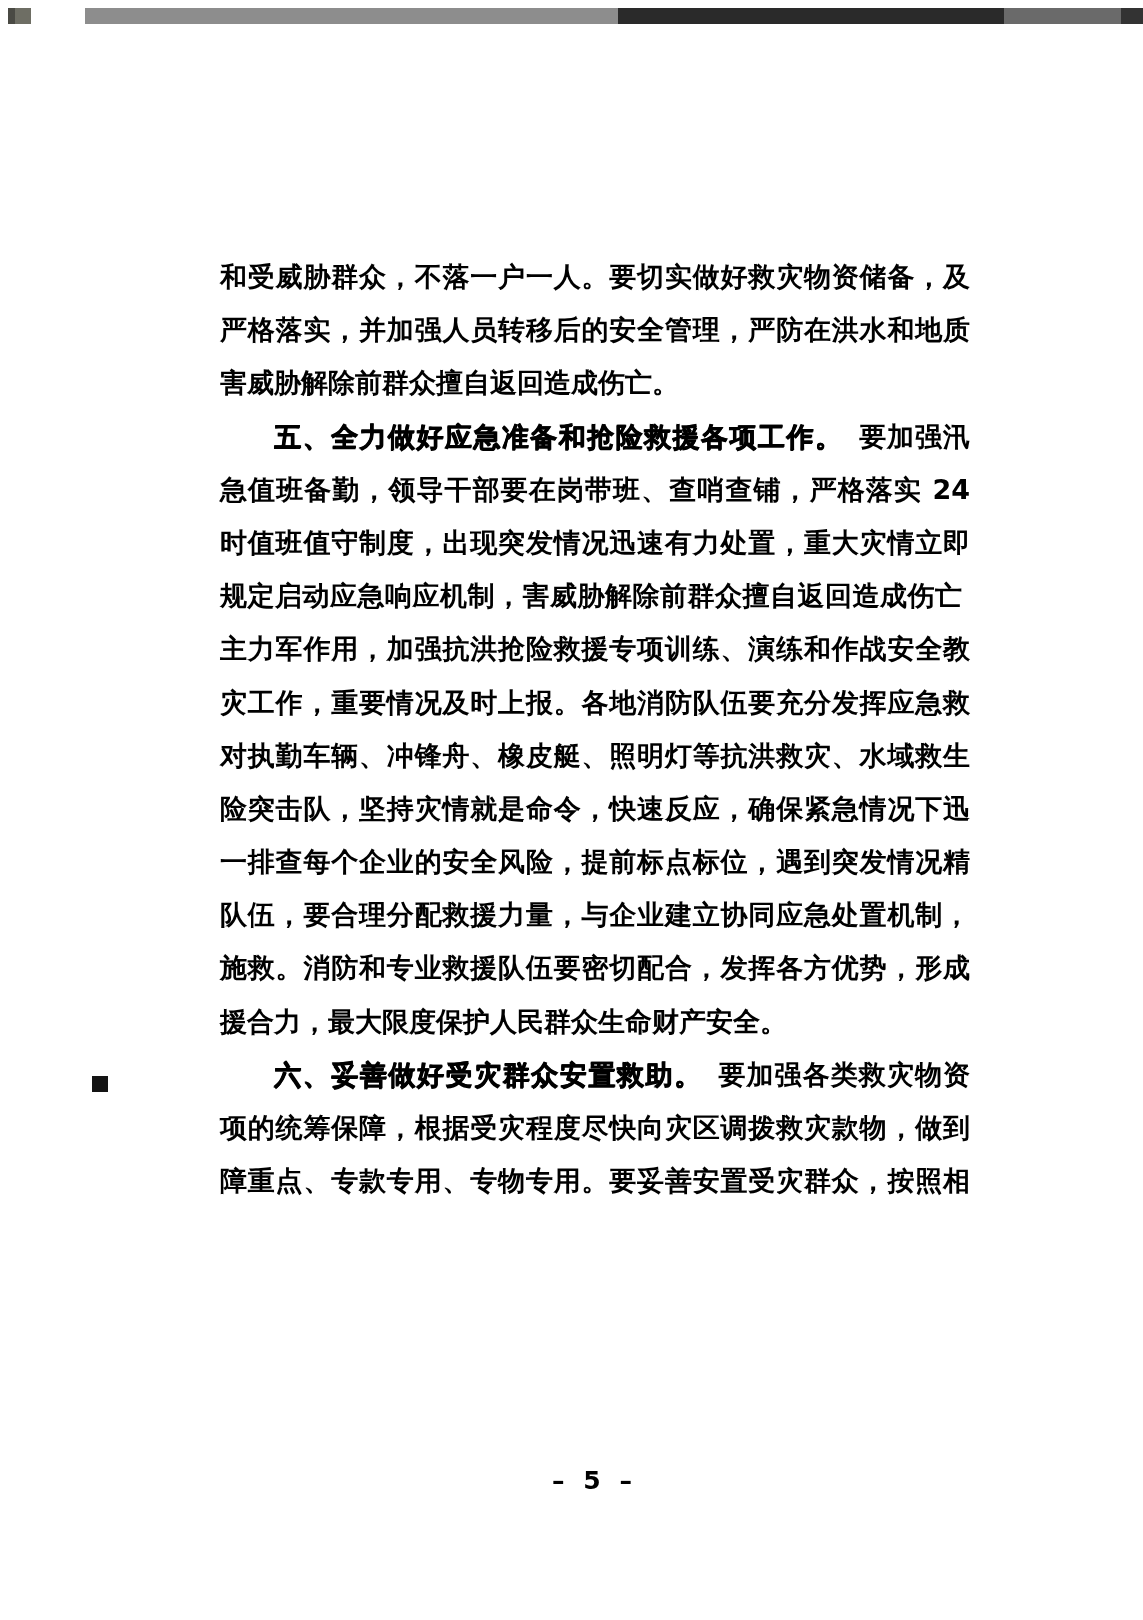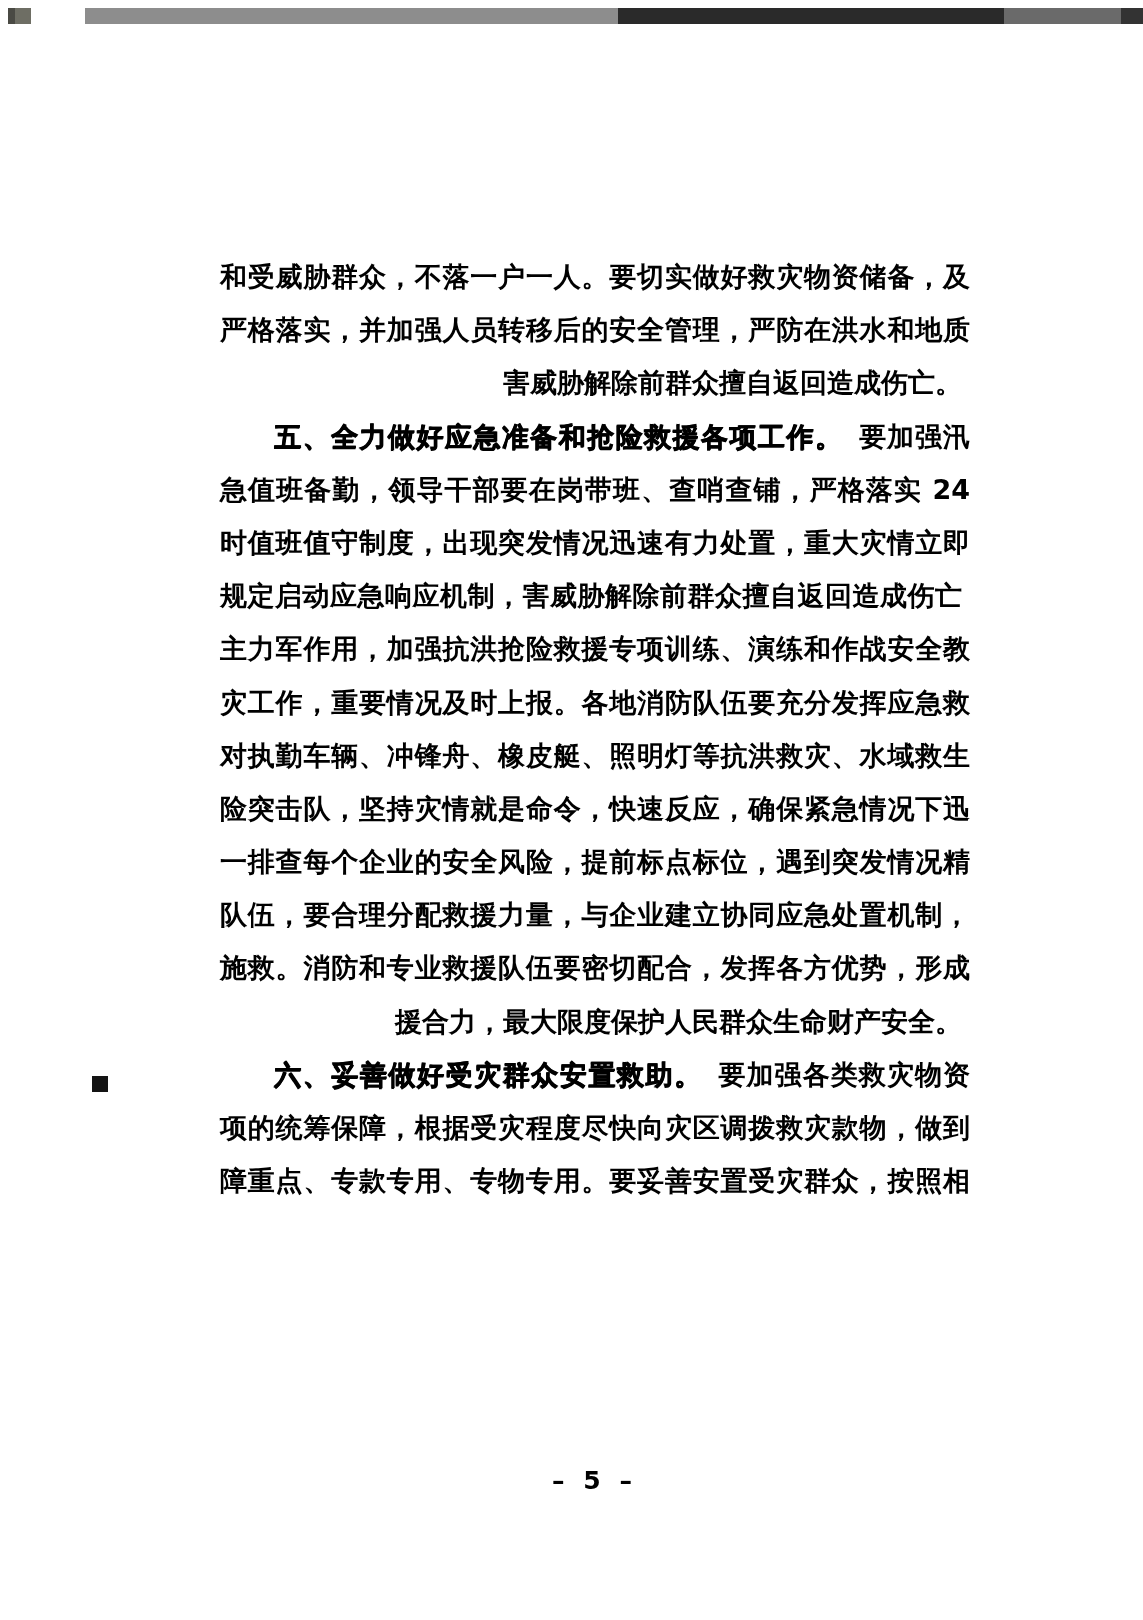--- a/index.html
+++ b/index.html
@@ -38,21 +38,21 @@
     top: 226px;
     width: 790px;
   }
   .line {
     font-size: 27px;
     font-weight: 700;
     color: #000000;
     height: 53.2px;
     line-height: 53.2px;
     overflow: hidden;
-    text-align: right;
+    text-align: left;
   }
   .line.fill {
     text-align: justify;
     text-align-last: justify;
   }
   .line.indent { text-indent: 54px; }
   .hd {
     font-weight: 900;
     text-shadow: 0.7px 0 0 #000, 0 0.5px 0 #000;
     letter-spacing: 0.5px;

